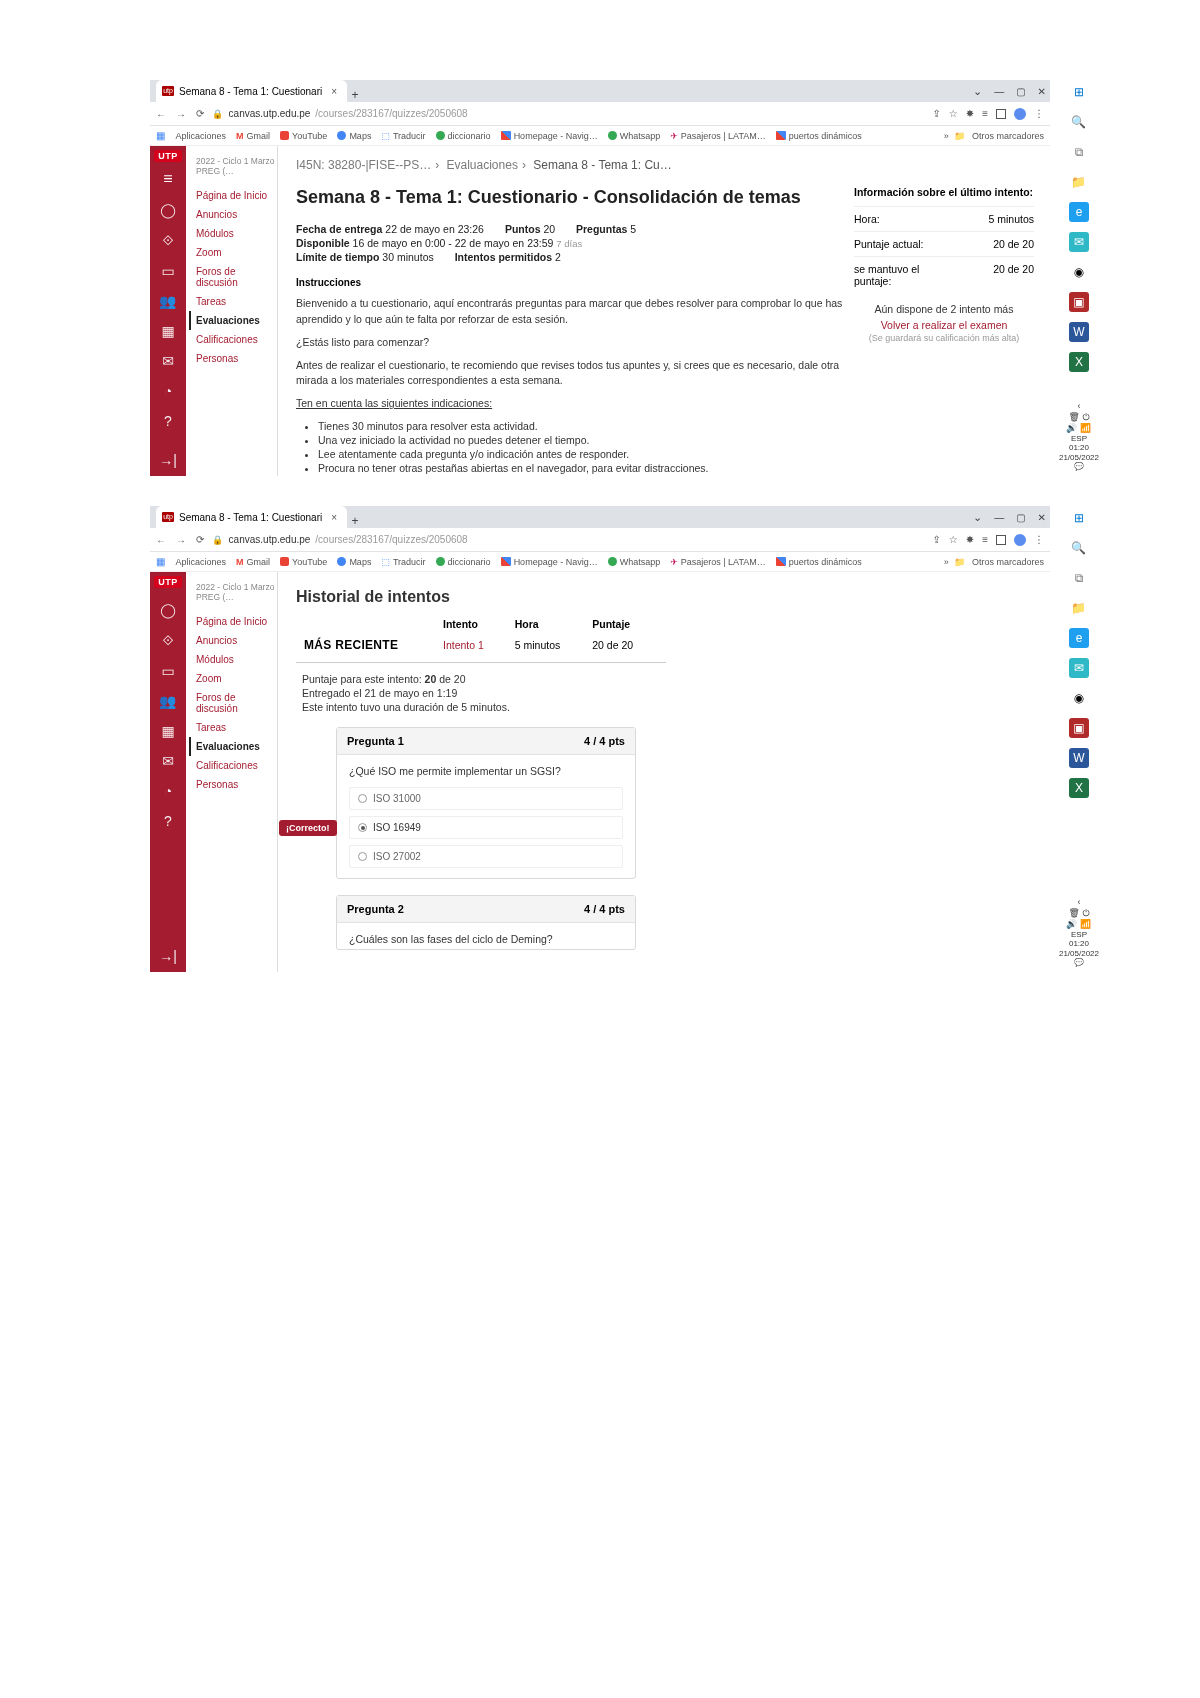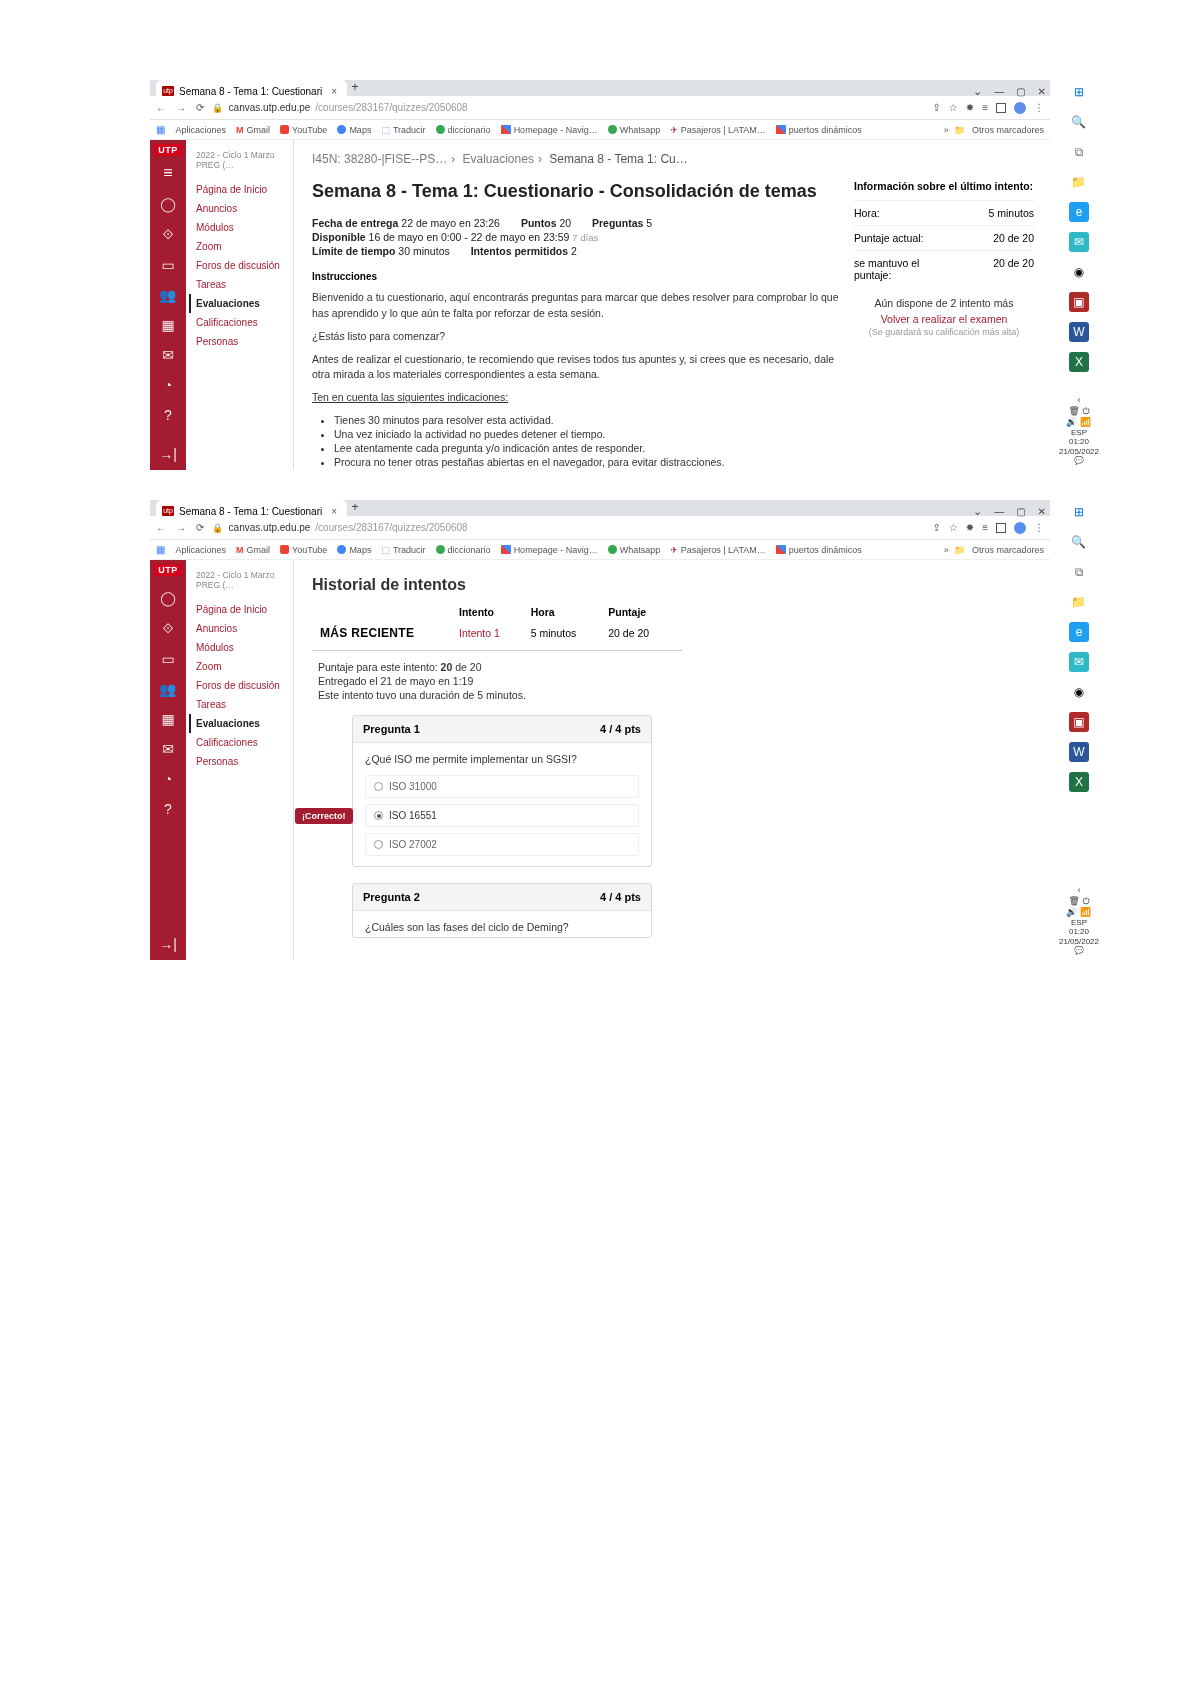--- a/index.html
+++ b/index.html
@@ -2,21 +2,21 @@
 <html><head>
 <meta charset="utf-8">
 <style>
   * { box-sizing: border-box; margin: 0; padding: 0; }
   body { font-family: "Segoe UI", Arial, sans-serif; background: #fff; width: 1200px; }
   .page-wrap { padding: 0 0 50px 0; }
   .shot { margin: 80px auto 0 auto; width: 900px; position: relative; }
   .shot2 { margin-top: 30px; }
 
   
-  .titlebar { display: flex; align-items: flex-start; height: 16px; background: #dee1e6; font-size: 10px; position: relative; }
+  .titlebar { display: flex; align-items: flex-end; height: 22px; background: #dee1e6; font-size: 10px; position: relative; }
   .tab { background: #fff; height: 22px; display: flex; align-items: center; padding: 0 10px 0 6px; border-radius: 6px 6px 0 0; margin-left: 6px; gap: 5px; }
   .tab-fav { width: 12px; height: 10px; background: #a00; border-radius: 1px; color: #fff; font-size: 7px; line-height: 10px; text-align: center; }
   .tab-close { font-size: 10px; color: #555; margin-left: 4px; }
   .newtab { width: 16px; text-align: center; color: #444; font-size: 12px; }
   .win-controls { position: absolute; right: 4px; top: 0; display: flex; gap: 12px; font-size: 10px; color: #444; align-items: center; height: 22px; }
   .win-controls span:first-child { font-size: 11px; }
 
   .addr { display: flex; align-items: center; height: 24px; background: #fff; border-bottom: 1px solid #e3e3e3; padding: 0 6px; gap: 8px; font-size: 10px; }
   .nav-arrows { display: flex; gap: 10px; color: #555; }
   .url { flex: 1; display: flex; align-items: center; gap: 5px; color: #555; }
@@ -39,21 +39,21 @@
 
   
   .app { display: flex; height: 330px; background: #fff; }
   .app.h2 { height: 400px; }
 
   .rail { width: 36px; background: #a41c30; display: flex; flex-direction: column; align-items: center; padding-top: 4px; gap: 14px; color: #fff; font-size: 14px; position: relative; }
   .utp-logo { background: #d4021d; color: #fff; font-size: 9px; letter-spacing: .5px; padding: 1px 4px; border-radius: 2px; font-weight: bold; }
   .rail-icon { opacity: .9; }
   .rail-bottom { position: absolute; bottom: 8px; }
 
-  .coursemenu { width: 108px; border-right: 1px solid #ddd; padding: 10px 0 0 10px; font-size: 10px; }
+  .coursemenu { width: 92px; border-right: 1px solid #ddd; padding: 10px 0 0 10px; font-size: 10px; }
   .coursemenu .term { color: #888; font-size: 8.5px; margin-bottom: 10px; }
   .coursemenu a { display: block; color: #a41c30; padding: 4px 0; text-decoration: none; }
   .coursemenu a.active { color: #222; font-weight: 600; border-left: 2px solid #222; padding-left: 5px; margin-left: -7px; }
 
   .content { flex: 1; padding: 12px 16px 0 18px; position: relative; overflow: hidden; }
   .bc { font-size: 12px; color: #7a7a7a; margin-bottom: 14px; }
   .bc .sep { margin: 0 4px; }
   .bc .cur { color: #555; }
   .content-row { display: flex; gap: 8px; }
   .main-col { flex: 1; }
@@ -451,21 +451,21 @@
           <span>4 / 4 pts</span>
         </div>
         <div class="qbody">
           <div style="margin-bottom:10px">¿Qué ISO me permite implementar un SGSI?</div>
           <div class="opt">
                 <span class="radio"></span>
                 <span>ISO 31000</span>
               </div>
           <div class="opt sel">
                 <span class="radio on"></span>
-                <span>ISO 16551</span>
+                <span>ISO 16949</span>
               </div>
           <div class="opt">
                 <span class="radio"></span>
                 <span>ISO 27002</span>
               </div>
         </div>
       </div>
 
       <div class="qcard" style="margin-bottom:0">
         <div class="qhead">

